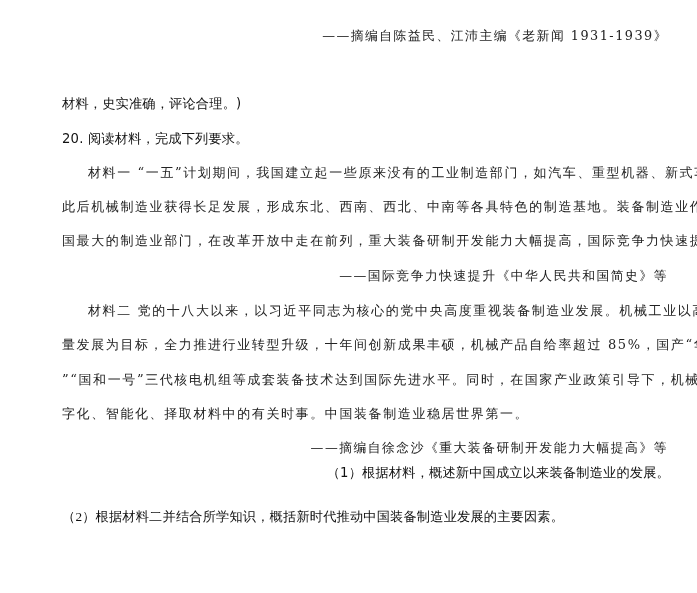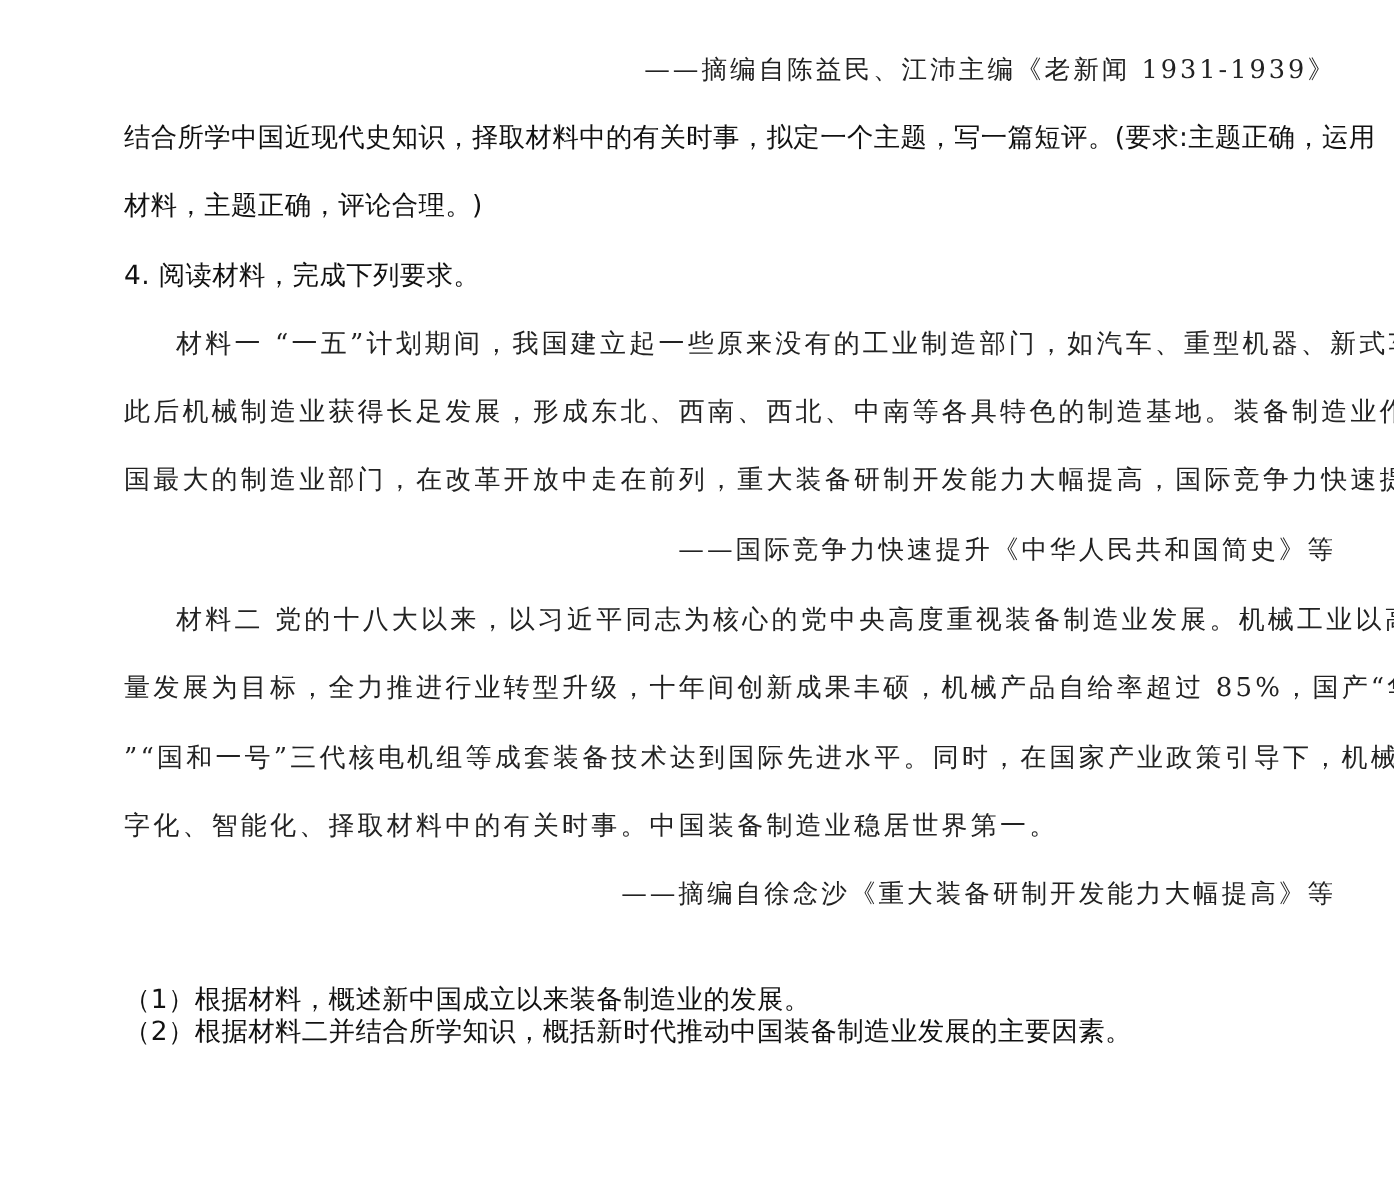--- a/index.html
+++ b/index.html
@@ -21,32 +21,31 @@
     .indent { text-indent: 26px; }
     .source { font-family: "DejaVu Serif", "Liberation Serif", serif; font-size: 12.8px; color: #222; letter-spacing: 1.5px; }
   </style>
 </head>
 <body>
 
 <div class="page">
 
   <div class="line right source" style="top:19px;">——摘编自陈益民、江沛主编《老新闻 1931-1939》</div>
 
-  <div class="line sans" style="top:53px;">结合所学中国近现代史知识，择取材料中的有关时事，拟定一个主题，写一篇短评。(要求:主题正确，运用</div>
-  <div class="line sans" style="top:87px;">材料，主题正确，评论合理。)</div>
+  <div class="line sans" style="top:87px;">材料，史实准确，评论合理。)</div>
 
-  <div class="line sans" style="top:122px;">4. 阅读材料，完成下列要求。</div>
+  <div class="line sans" style="top:122px;">20. 阅读材料，完成下列要求。</div>
 
   <div class="line serif indent" style="top:156px; width:618px;">材料一  “一五”计划期间，我国建立起一些原来没有的工业制造部门，如汽车、重型机器、新式车床等。</div>
   <div class="line serif" style="top:190px;">此后机械制造业获得长足发展，形成东北、西南、西北、中南等各具特色的制造基地。装备制造业作为中</div>
   <div class="line serif" style="top:224px;">国最大的制造业部门，在改革开放中走在前列，重大装备研制开发能力大幅提高，国际竞争力快速提升。</div>
   <div class="line right source" style="top:259px;">——国际竞争力快速提升《中华人民共和国简史》等</div>
 
   <div class="line serif indent" style="top:294px;">材料二  党的十八大以来，以习近平同志为核心的党中央高度重视装备制造业发展。机械工业以高质</div>
   <div class="line serif" style="top:328px;">量发展为目标，全力推进行业转型升级，十年间创新成果丰硕，机械产品自给率超过 85%，国产“华龙一号</div>
   <div class="line serif" style="top:363px;">”“国和一号”三代核电机组等成套装备技术达到国际先进水平。同时，在国家产业政策引导下，机械工业数</div>
   <div class="line serif" style="top:397px;">字化、智能化、择取材料中的有关时事。中国装备制造业稳居世界第一。</div>
   <div class="line right source" style="top:431px;">——摘编自徐念沙《重大装备研制开发能力大幅提高》等</div>
 
-  <div class="line sans" style="top:484px;">（1）根据材料，概述新中国成立以来装备制造业的发展。</div>
-  <div class="line sans" style="top:500px;">（2）根据材料二并结合所学知识，概括新时代推动中国装备制造业发展的主要因素。</div>
+  <div class="line sans" style="top:456px;text-align:right;">（1）根据材料，概述新中国成立以来装备制造业的发展。</div>
+  <div class="line sans" style="top:500px;font-family:Liberation Serif, serif;">（2）根据材料二并结合所学知识，概括新时代推动中国装备制造业发展的主要因素。</div>
 
 </div>
 
 </body></html>

